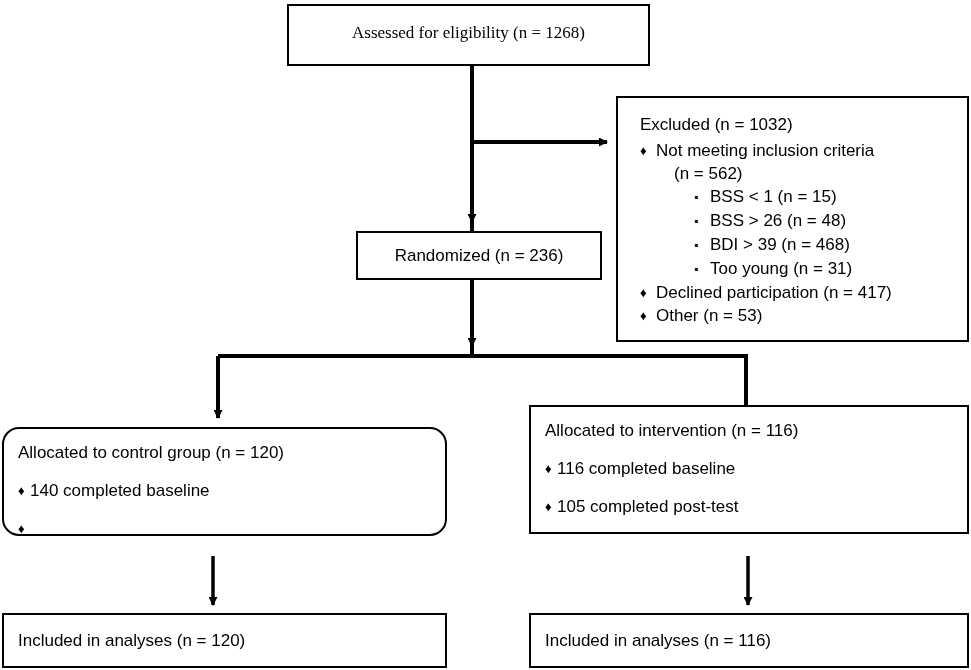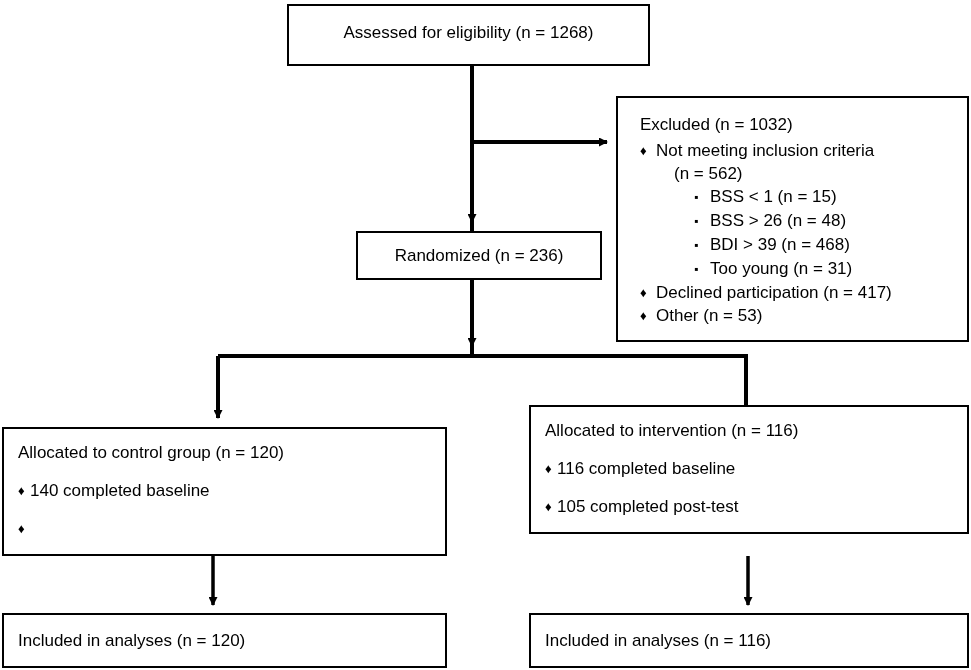--- a/index.html
+++ b/index.html
@@ -30,20 +30,21 @@
   }
   
   #box-assessed {
     left: 287px; top: 4px; width: 363px; height: 62px;
   }
   #box-assessed .box-text {
     position: absolute;
     left: 0; right: 0;
     top: 18px;
     text-align: center;
+    font-family: Liberation Serif, serif;
   }
   
   #box-excluded {
     left: 616px; top: 96px; width: 353px; height: 246px;
   }
   #box-excluded .excl-inner {
     position: absolute;
     left: 14px;
     top: 18px;
     right: 4px;
@@ -92,21 +93,21 @@
     left: 356px; top: 231px; width: 246px; height: 49px; padding-left: 8px;
   }
   #box-randomized .box-text {
     position: absolute;
     left: 0; right: 0;
     top: 14px;
     text-align: center;
   }
   
   #box-alloc-control {
-    left: 2px; top: 427px; width: 445px; height: 129px;
+    left: 2px; top: 427px; width: 445px; height: 109px; border-radius: 17px;
   }
   #box-alloc-intervention {
     left: 529px; top: 405px; width: 440px; height: 129px;
   }
   .alloc-inner {
     position: absolute;
     left: 14px;
     top: 14px;
     right: 4px;
   }

